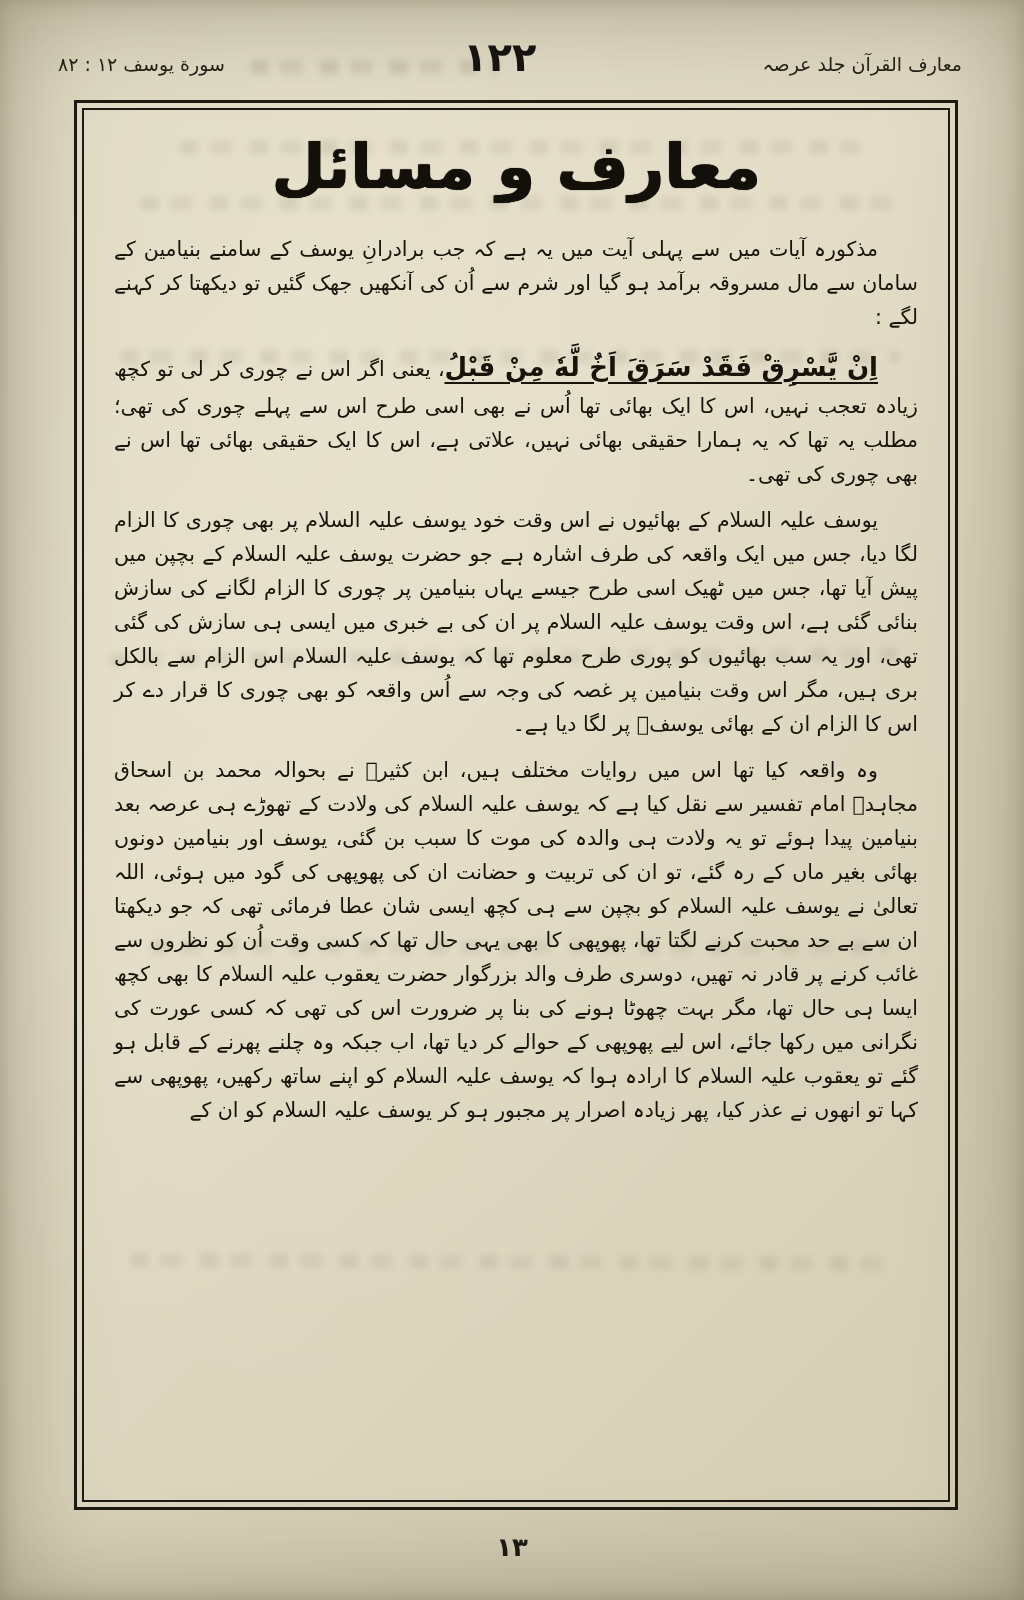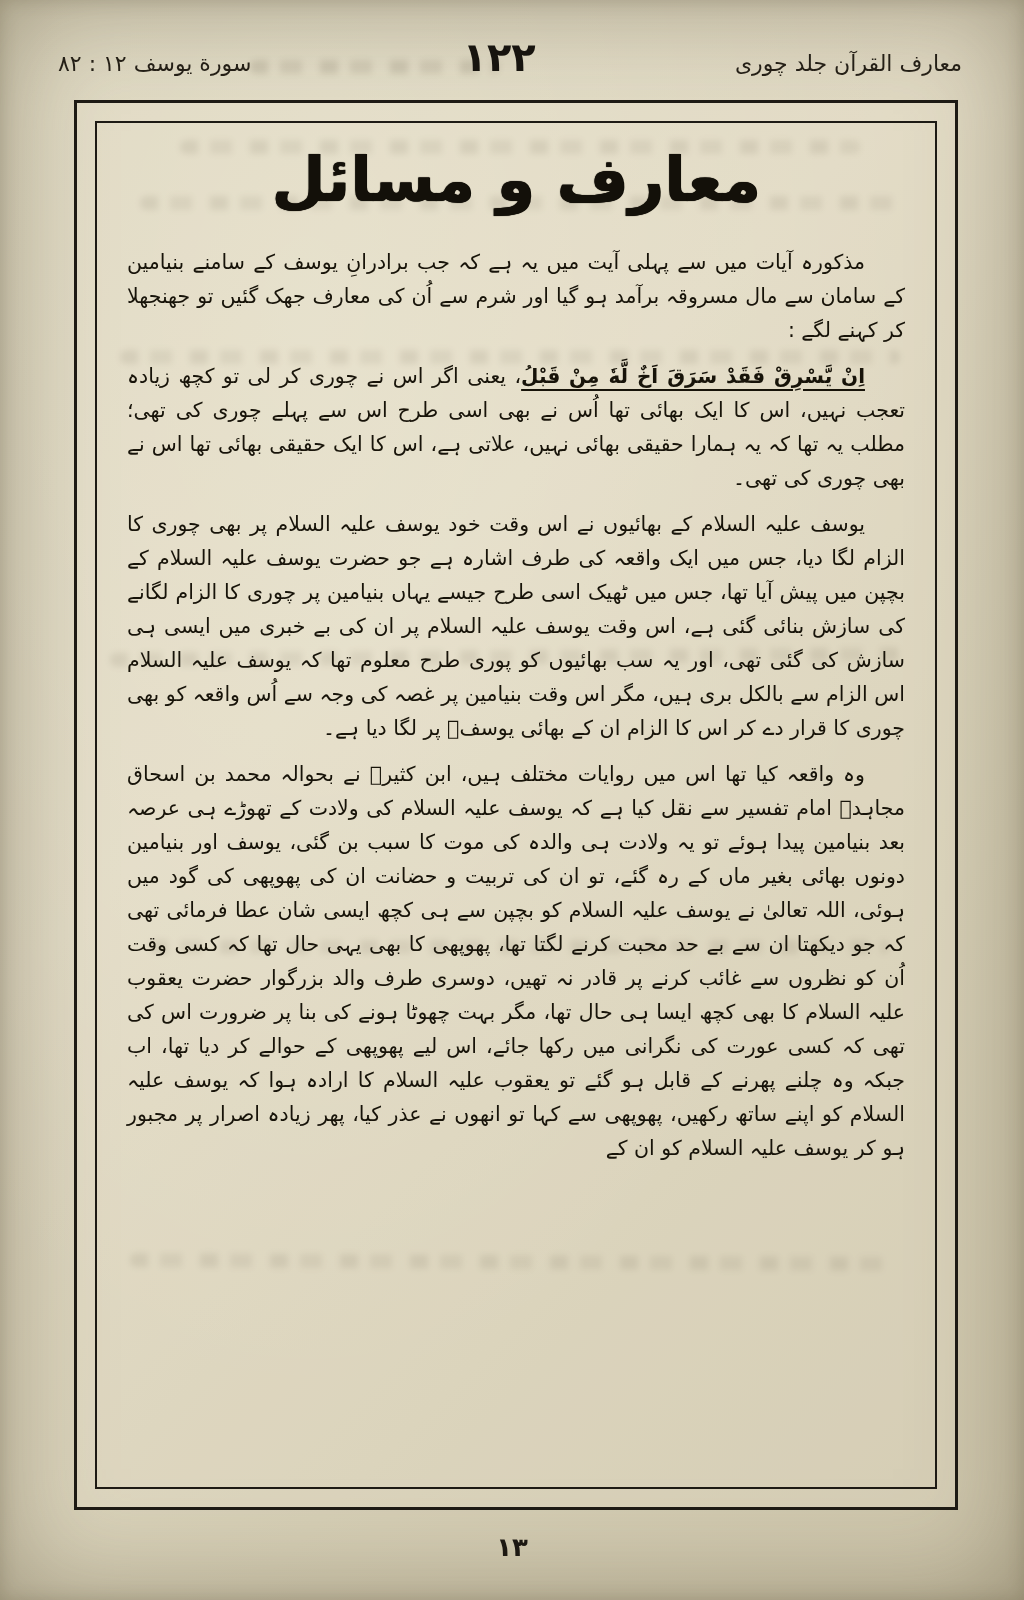--- a/index.html
+++ b/index.html
@@ -45,38 +45,38 @@
     position: absolute;
     top: 34px;
     left: 58px;
     right: 62px;
     display: flex;
     align-items: baseline;
     justify-content: space-between;
     direction: rtl;
   }
   .running-head .side {
-    font-size: 22px;
+    font-size: 19px;
     letter-spacing: 0.5px;
     color: #241f16;
   }
   .running-head .pageno {
     font-size: 40px;
     font-weight: bold;
     transform: translateX(6px);
   }
 
   .frame-outer {
     position: absolute;
     top: 100px;
     left: 74px;
     right: 66px;
     bottom: 90px;
     border: 3px solid #1d1a14;
-    padding: 18px;
+    padding: 5px;
     box-sizing: border-box;
     background: rgba(236,229,208,0.25);
   }
   .frame-inner {
     position: relative;
     width: 100%;
     height: 100%;
     border: 2px solid #1d1a14;
     box-sizing: border-box;
     padding: 14px 30px 8px 30px;
@@ -100,21 +100,21 @@
     font-size: 20.5px;
     line-height: 1.66;
     color: #171309;
   }
   .body-text p {
     margin: 0 0 12px 0;
     text-indent: 40px;
   }
   .quran-verse {
     font-weight: bold;
-    font-size: 20px;
+    font-size: 26px;
     text-decoration: underline;
     text-underline-offset: 6px;
     text-decoration-thickness: 1.5px;
   }
 
   .signature-mark {
     position: absolute;
     bottom: 38px;
     left: 0;
     width: 100%;
@@ -131,32 +131,32 @@
 
   <div class="bleed b7"></div>
   <div class="bleed b1"></div>
   <div class="bleed b2"></div>
   <div class="bleed b3"></div>
   <div class="bleed b4"></div>
   <div class="bleed b5"></div>
   <div class="bleed b6"></div>
 
   <div class="running-head">
-    <span class="side">معارف القرآن جلد چوری</span>
+    <span class="side">معارف القرآن جلد عرصہ</span>
     <span class="pageno">١٢٢</span>
     <span class="side">سورة يوسف ١٢ : ٨٢</span>
   </div>
 
   <div class="frame-outer">
     <div class="frame-inner">
 
       <div class="main-title">معارف و مسائل</div>
 
       <div class="body-text">
-        <p>مذکورہ آیات میں سے پہلی آیت میں یہ ہے کہ جب برادرانِ یوسف کے سامنے بنیامین کے سامان سے مال مسروقہ برآمد ہو گیا اور شرم سے اُن کی معارف جھک گئیں تو جھنجھلا کر کہنے لگے :</p>
+        <p>مذکورہ آیات میں سے پہلی آیت میں یہ ہے کہ جب برادرانِ یوسف کے سامنے بنیامین کے سامان سے مال مسروقہ برآمد ہو گیا اور شرم سے اُن کی آنکھیں جھک گئیں تو دیکھتا کر کہنے لگے :</p>
         <p><span class="quran-verse">اِنْ يَّسْرِقْ فَقَدْ سَرَقَ اَخٌ لَّهٗ مِنْ قَبْلُ</span><span>، یعنی اگر اس نے چوری کر لی تو کچھ زیادہ تعجب نہیں، اس کا ایک بھائی تھا اُس نے بھی اسی طرح اس سے پہلے چوری کی تھی؛ مطلب یہ تھا کہ یہ ہمارا حقیقی بھائی نہیں، علاتی ہے، اس کا ایک حقیقی بھائی تھا اس نے بھی چوری کی تھی۔</span></p>
         <p>یوسف علیہ السلام کے بھائیوں نے اس وقت خود یوسف علیہ السلام پر بھی چوری کا الزام لگا دیا، جس میں ایک واقعہ کی طرف اشارہ ہے جو حضرت یوسف علیہ السلام کے بچپن میں پیش آیا تھا، جس میں ٹھیک اسی طرح جیسے یہاں بنیامین پر چوری کا الزام لگانے کی سازش بنائی گئی ہے، اس وقت یوسف علیہ السلام پر ان کی بے خبری میں ایسی ہی سازش کی گئی تھی، اور یہ سب بھائیوں کو پوری طرح معلوم تھا کہ یوسف علیہ السلام اس الزام سے بالکل بری ہیں، مگر اس وقت بنیامین پر غصہ کی وجہ سے اُس واقعہ کو بھی چوری کا قرار دے کر اس کا الزام ان کے بھائی یوسفؑ پر لگا دیا ہے۔</p>
         <p>وہ واقعہ کیا تھا اس میں روایات مختلف ہیں، ابن کثیرؒ نے بحوالہ محمد بن اسحاق مجاہدؒ امام تفسیر سے نقل کیا ہے کہ یوسف علیہ السلام کی ولادت کے تھوڑے ہی عرصہ بعد بنیامین پیدا ہوئے تو یہ ولادت ہی والدہ کی موت کا سبب بن گئی، یوسف اور بنیامین دونوں بھائی بغیر ماں کے رہ گئے، تو ان کی تربیت و حضانت ان کی پھوپھی کی گود میں ہوئی، اللہ تعالیٰ نے یوسف علیہ السلام کو بچپن سے ہی کچھ ایسی شان عطا فرمائی تھی کہ جو دیکھتا ان سے بے حد محبت کرنے لگتا تھا، پھوپھی کا بھی یہی حال تھا کہ کسی وقت اُن کو نظروں سے غائب کرنے پر قادر نہ تھیں، دوسری طرف والد بزرگوار حضرت یعقوب علیہ السلام کا بھی کچھ ایسا ہی حال تھا، مگر بہت چھوٹا ہونے کی بنا پر ضرورت اس کی تھی کہ کسی عورت کی نگرانی میں رکھا جائے، اس لیے پھوپھی کے حوالے کر دیا تھا، اب جبکہ وہ چلنے پھرنے کے قابل ہو گئے تو یعقوب علیہ السلام کا ارادہ ہوا کہ یوسف علیہ السلام کو اپنے ساتھ رکھیں، پھوپھی سے کہا تو انھوں نے عذر کیا، پھر زیادہ اصرار پر مجبور ہو کر یوسف علیہ السلام کو ان کے</p>
       </div>
 
     </div>
   </div>
 
   <div class="signature-mark">۱۳</div>
 

